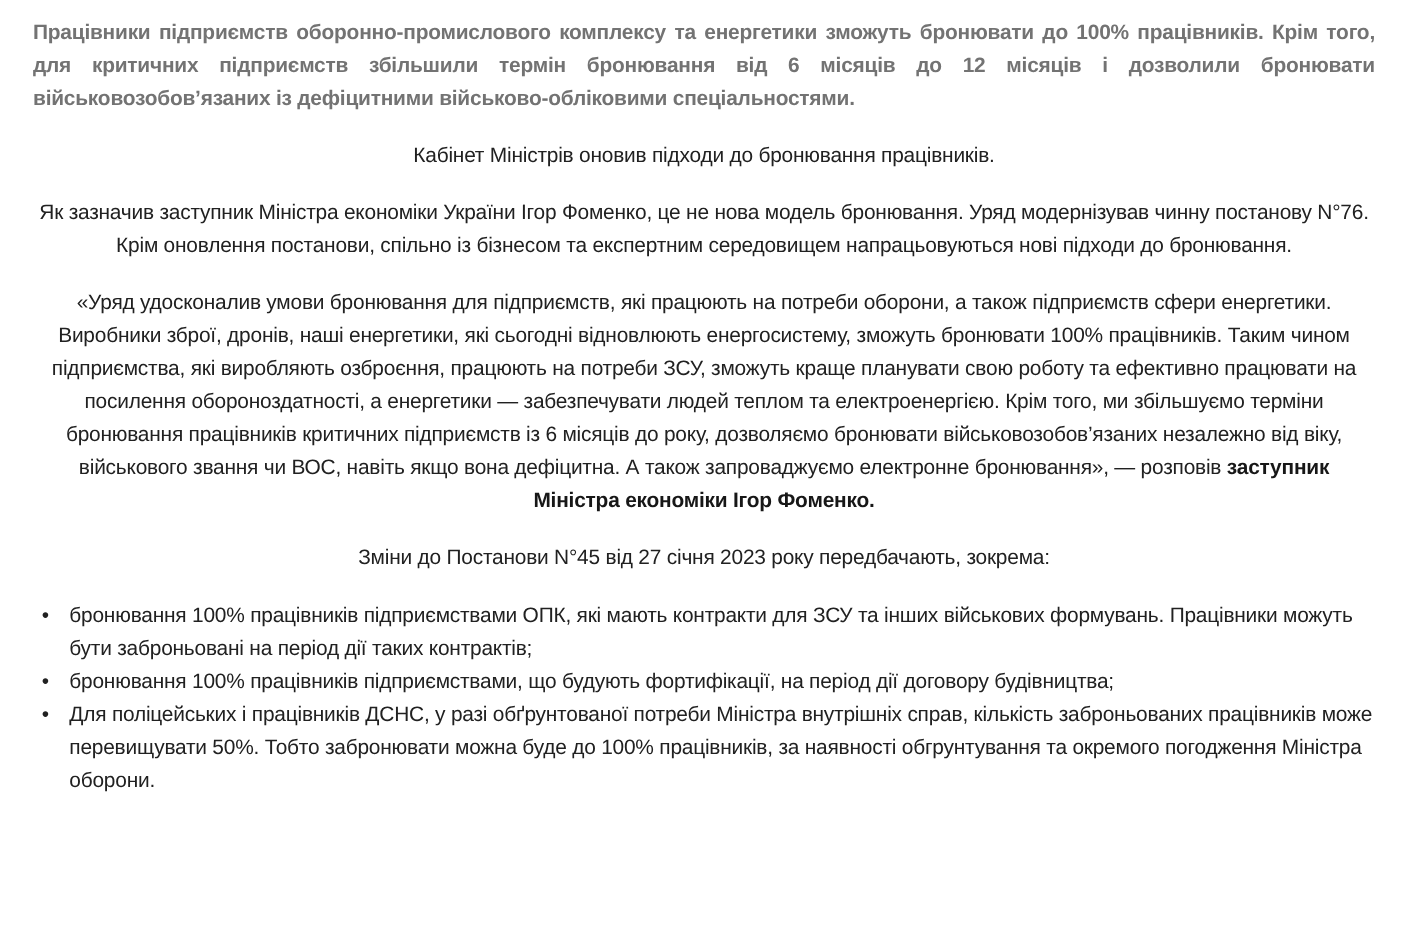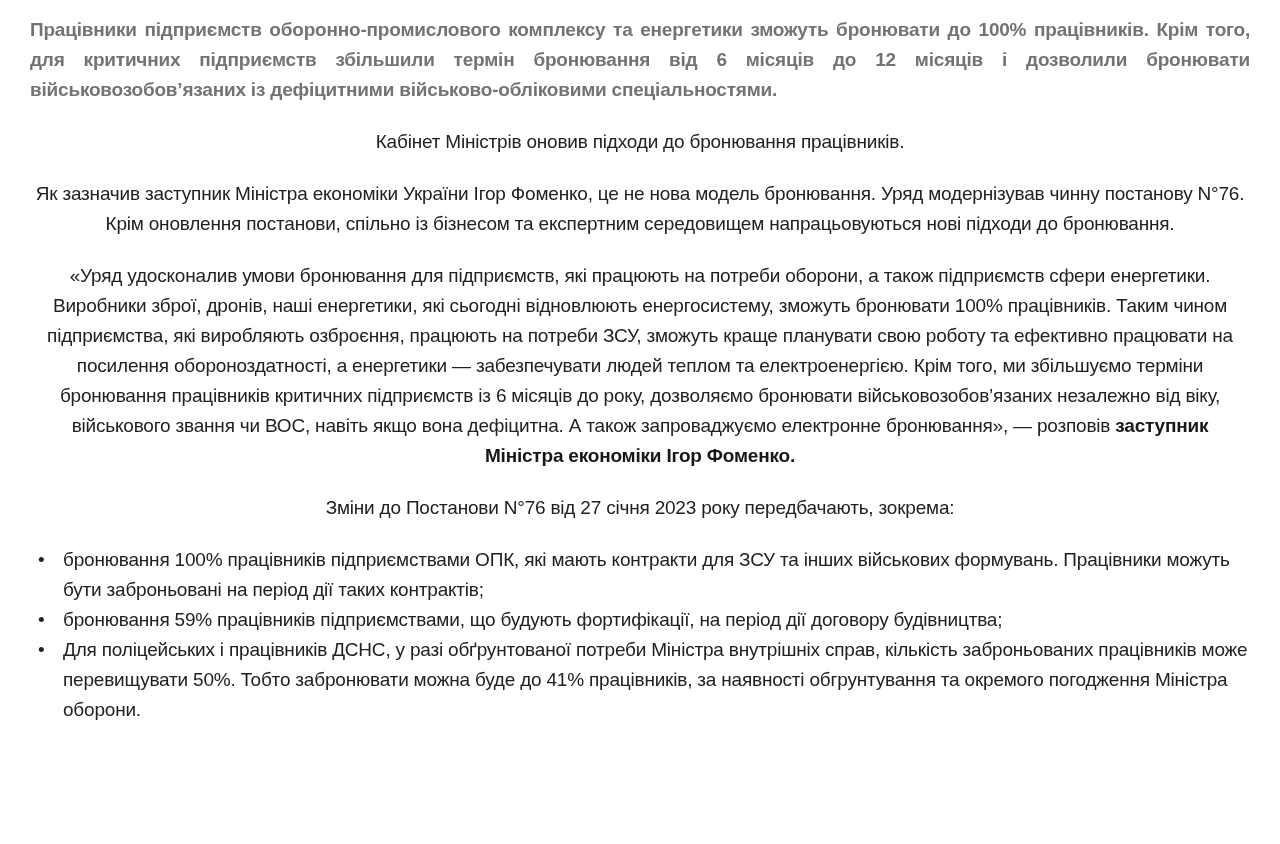--- a/index.html
+++ b/index.html
@@ -63,21 +63,21 @@
 <article>
 
   <p class="lead">Працівники підприємств оборонно-промислового комплексу та енергетики зможуть бронювати до 100% працівників. Крім того, для критичних підприємств збільшили термін бронювання від 6 місяців до 12 місяців і дозволили бронювати військовозобов’язаних із дефіцитними військово-обліковими спеціальностями.</p>
 
   <p>Кабінет Міністрів оновив підходи до бронювання працівників.</p>
 
   <p>Як зазначив заступник Міністра економіки України Ігор Фоменко, це не нова модель бронювання. Уряд модернізував чинну постанову N°76. Крім оновлення постанови, спільно із бізнесом та експертним середовищем напрацьовуються нові підходи до бронювання.</p>
 
   <p><span class="quote-text">«Уряд удосконалив умови бронювання для підприємств, які працюють на потреби оборони, а також підприємств сфери енергетики. Виробники зброї, дронів, наші енергетики, які сьогодні відновлюють енергосистему, зможуть бронювати 100% працівників. Таким чином підприємства, які виробляють озброєння, працюють на потреби ЗСУ, зможуть краще планувати свою роботу та ефективно працювати на посилення обороноздатності, а енергетики — забезпечувати людей теплом та електроенергією. Крім того, ми збільшуємо терміни бронювання працівників критичних підприємств із 6 місяців до року, дозволяємо бронювати військовозобов’язаних незалежно від віку, військового звання чи ВОС, навіть якщо вона дефіцитна. А також запроваджуємо електронне бронювання», — розповів </span><span class="quote-attribution">заступник Міністра економіки Ігор Фоменко.</span></p>
 
-  <p>Зміни до Постанови N°76 від 27 січня 2023 року передбачають, зокрема:</p>
+  <p>Зміни до Постанови N°45 від 27 січня 2023 року передбачають, зокрема:</p>
 
   <ul class="bullets">
     <li>бронювання 100% працівників підприємствами ОПК, які мають контракти для ЗСУ та інших військових формувань. Працівники можуть бути заброньовані на період дії таких контрактів;</li>
-    <li>бронювання 59% працівників підприємствами, що будують фортифікації, на період дії договору будівництва;</li>
-    <li>Для поліцейських і працівників ДСНС, у разі обґрунтованої потреби Міністра внутрішніх справ, кількість заброньованих працівників може перевищувати 50%. Тобто забронювати можна буде до 41% працівників, за наявності обгрунтування та окремого погодження Міністра оборони.</li>
+    <li>бронювання 100% працівників підприємствами, що будують фортифікації, на період дії договору будівництва;</li>
+    <li>Для поліцейських і працівників ДСНС, у разі обґрунтованої потреби Міністра внутрішніх справ, кількість заброньованих працівників може перевищувати 50%. Тобто забронювати можна буде до 100% працівників, за наявності обгрунтування та окремого погодження Міністра оборони.</li>
   </ul>
 
 </article>
 
 </body></html>

